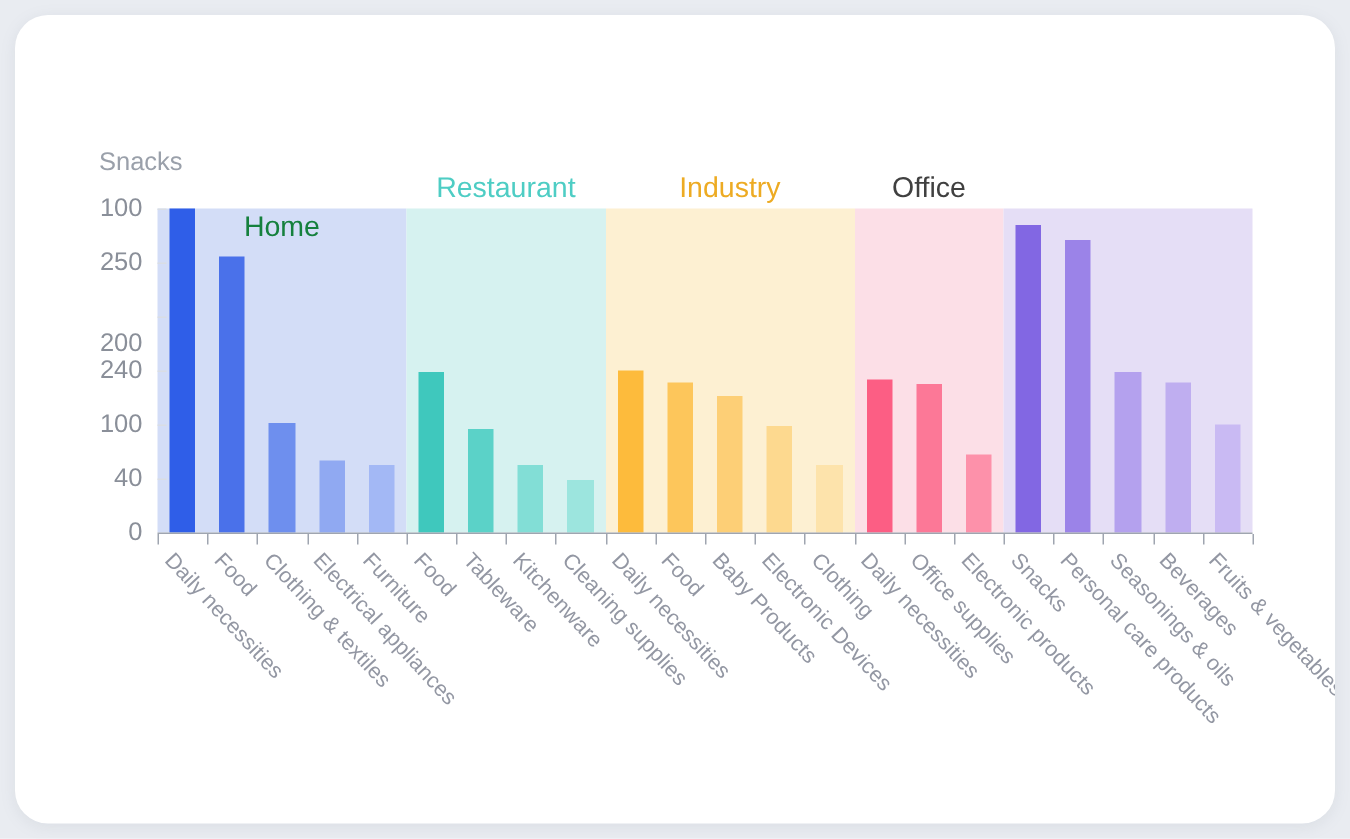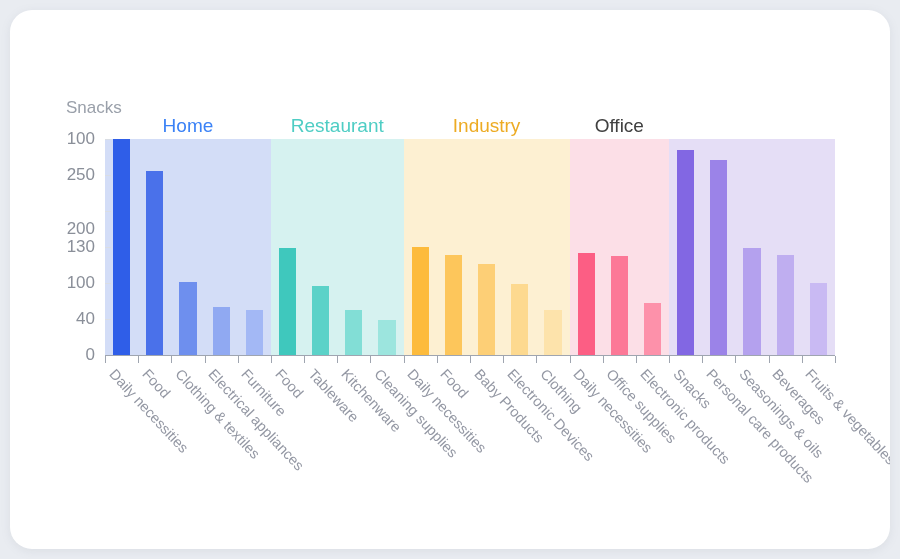--- a/index.html
+++ b/index.html
@@ -124,21 +124,21 @@
 
 <div class="card">
 
 
   <div class="amount-label">Snacks</div>
 
   <div class="yticks-wrap">
       <div class="ytick" style="top: 216px;">0</div>
       <div class="ytick" style="top: 180px;">40</div>
       <div class="ytick" style="top: 144px;">100</div>
-      <div class="ytick" style="top: 108px;">130</div>
+      <div class="ytick" style="top: 108px;">240</div>
       <div class="ytick" style="top: 72px; margin-top: 18px;">200</div>
       <div class="ytick" style="top: 36px;">250</div>
       <div class="ytick" style="top: 0px;">100</div>
     </div>
 
   <div class="plot">
       <div class="group-band" style="left: 0px; width: 165.909px; background: rgb(211, 221, 247);"></div>
       <div class="bar" title="Daily necessities: 300" style="left: 7.96364px; width: 17.2545px; height: 216px; background: rgb(47, 94, 232);"></div>
       <div class="bar" title="Food: 256" style="left: 41.1455px; width: 17.2545px; height: 184.32px; background: rgb(74, 113, 234);"></div>
       <div class="bar" title="Clothing &amp; textiles: 101" style="left: 74.3273px; width: 17.2545px; height: 72.72px; background: rgb(110, 143, 238);"></div>
@@ -168,21 +168,21 @@
     </div>
 
   <div class="xaxis"></div>
 
 <div class="gridmark" style="top: 309px;"></div>
     <div class="gridmark" style="top: 273px;"></div>
     <div class="gridmark" style="top: 237px;"></div>
     <div class="gridmark" style="top: 201px;"></div>
     <div class="gridmark" style="top: 165px;"></div>
     <div class="gridmark" style="top: 129px;"></div>
-    <div class="group-head" style="left: 95px; width: 165.909px; color: #3b82f6;">Home</div>
+    <div class="group-head" style="left: 95px; width: 165.909px; color: #15803d; margin-top: 26px;">Home</div>
     <div class="xtick" style="left: 95px;"></div>
     <div class="xlabel" style="left: 107.591px;">Daily necessities</div>
     <div class="xtick" style="left: 128.182px;"></div>
     <div class="xlabel" style="left: 140.773px;">Food</div>
     <div class="xtick" style="left: 161.364px;"></div>
     <div class="xlabel" style="left: 173.955px;">Clothing &amp; textiles</div>
     <div class="xtick" style="left: 194.545px;"></div>
     <div class="xlabel" style="left: 207.136px;">Electrical appliances</div>
     <div class="xtick" style="left: 227.727px;"></div>
     <div class="xlabel" style="left: 240.318px;">Furniture</div>

